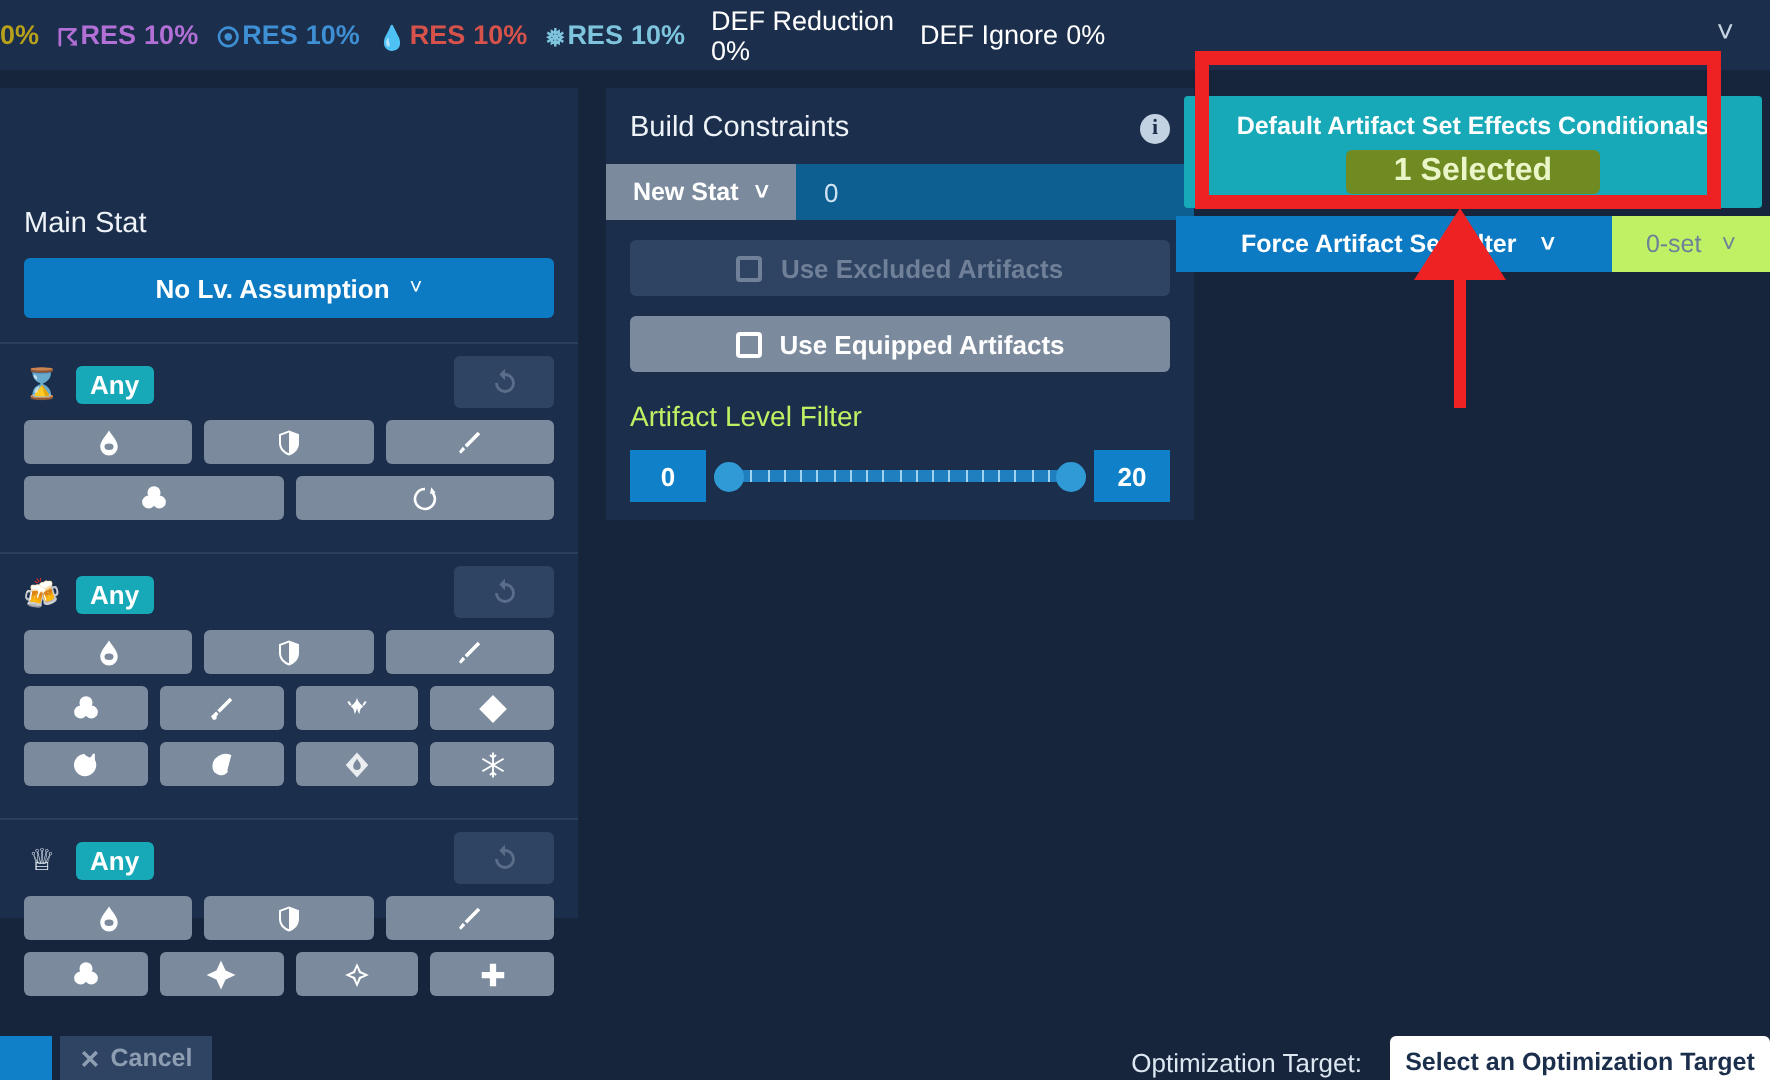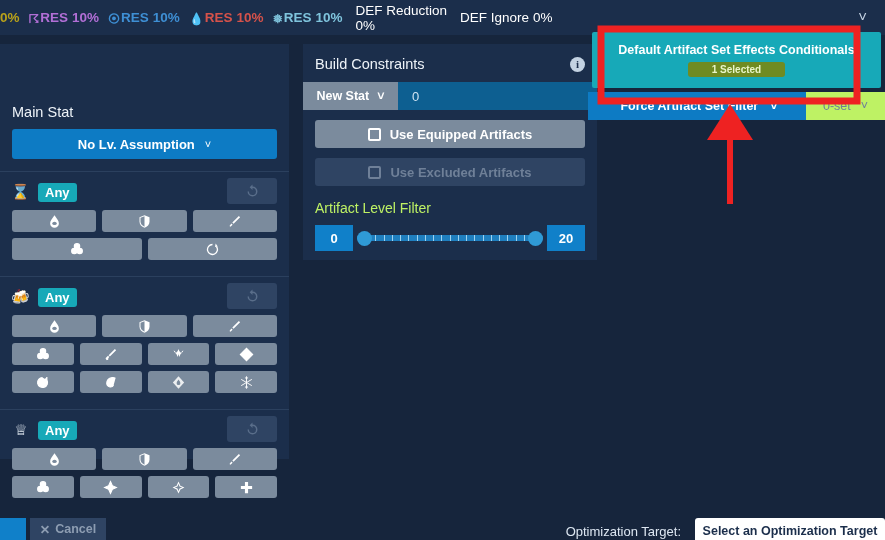--- a/index.html
+++ b/index.html
@@ -120,30 +120,30 @@
   }
   .alf-bar { position: absolute; left: 0; right: 0; height: 6px; background: #1f7fbf; border-radius: 3px; }
   .alf-ticks { position: absolute; left: 10px; right: 10px; height: 6px; display: flex; justify-content: space-between; }
   .alf-ticks i { width: 1px; height: 6px; background: #9fd3f0; display: block; }
   .alf-knob {
     position: absolute; width: 15px; height: 15px; border-radius: 50%;
     background: #2f9ad6; cursor: grab;
   }
 
   
-  #rightpanel { position: absolute; left: 592px; top: 24px; width: 293px; height: 100px; }
+  #rightpanel { position: absolute; left: 592px; top: 40px; width: 293px; height: 100px; }
   .dase-btn {
     position: absolute; left: 0; top: 8px; width: 289px; height: 56px;
     background: #17a9b8; border-radius: 2px;
     display: flex; flex-direction: column; align-items: center; justify-content: center;
     gap: 5px; cursor: pointer;
   }
   .dase-btn .lbl { color: #fff; font-size: 12.5px; font-weight: bold; }
   .sel-badge {
-    background: #6f8b22; color: #eaf5c8; font-size: 10px; font-weight: bold;
+    background: #6f8b22; color: #eaf5c8; font-size: 16px; font-weight: bold;
     padding: 2px 24px; border-radius: 3px;
   }
   .fasf-row { position: absolute; left: 0; top: 68px; width: 293px; height: 28px; display: flex; }
   .fasf-btn {
     width: 214px; background: #0d7bc4; color: #fff; font-size: 12.5px; font-weight: bold;
     display: flex; align-items: center; justify-content: center; gap: 12px; cursor: pointer;
   }
   .set0-btn {
     flex: 1; background: #bef264; color: #6f8098; font-size: 12.5px; font-weight: normal;
     display: flex; align-items: center; justify-content: center; gap: 10px; cursor: default;
@@ -432,28 +432,28 @@
   </div>
 
   <div class="newstat-row">
     <div class="newstat-sel">
       <span>New Stat</span>
       <span>˅</span>
     </div>
     <div class="newstat-val">0</div>
   </div>
 
+  <div class="chk-btn disabled">
+    <span class="chk-box"></span>
+    <span>Use Excluded Artifacts</span>
+  </div>
+
   <div class="chk-btn enabled">
     <span class="chk-box"></span>
     <span>Use Equipped Artifacts</span>
-  </div>
-
-  <div class="chk-btn disabled">
-    <span class="chk-box"></span>
-    <span>Use Excluded Artifacts</span>
   </div>
 
   <div class="alf-title">Artifact Level Filter</div>
 
   <div class="alf-row">
     <div class="alf-num">0</div>
     <div class="alf-track">
       <div class="alf-bar"></div>
       <div class="alf-ticks" id="alf-ticks">
           <i></i>

